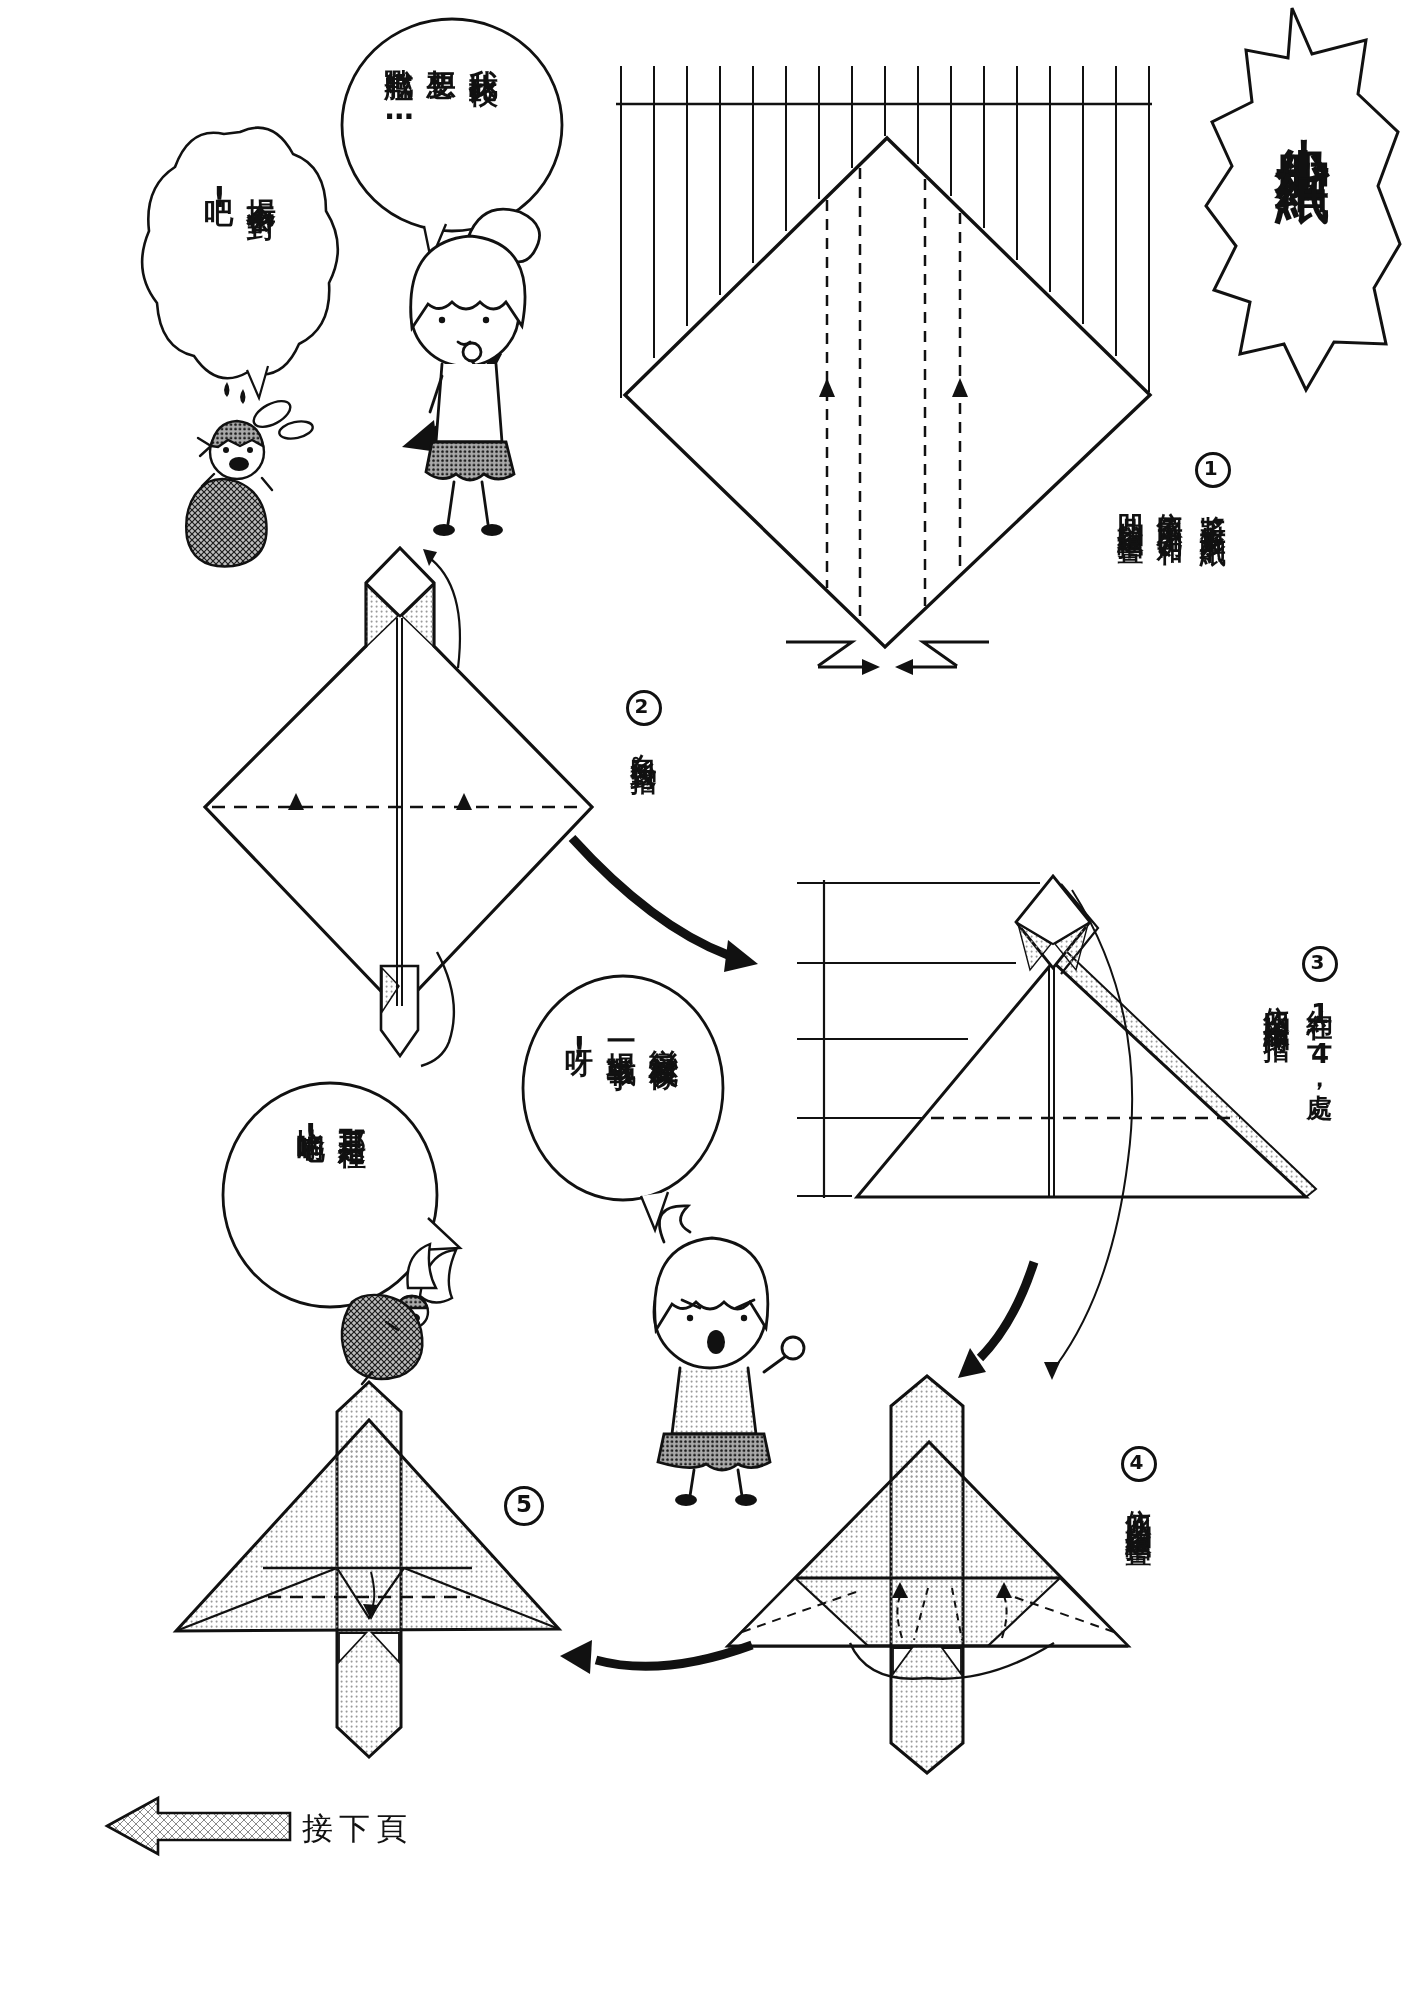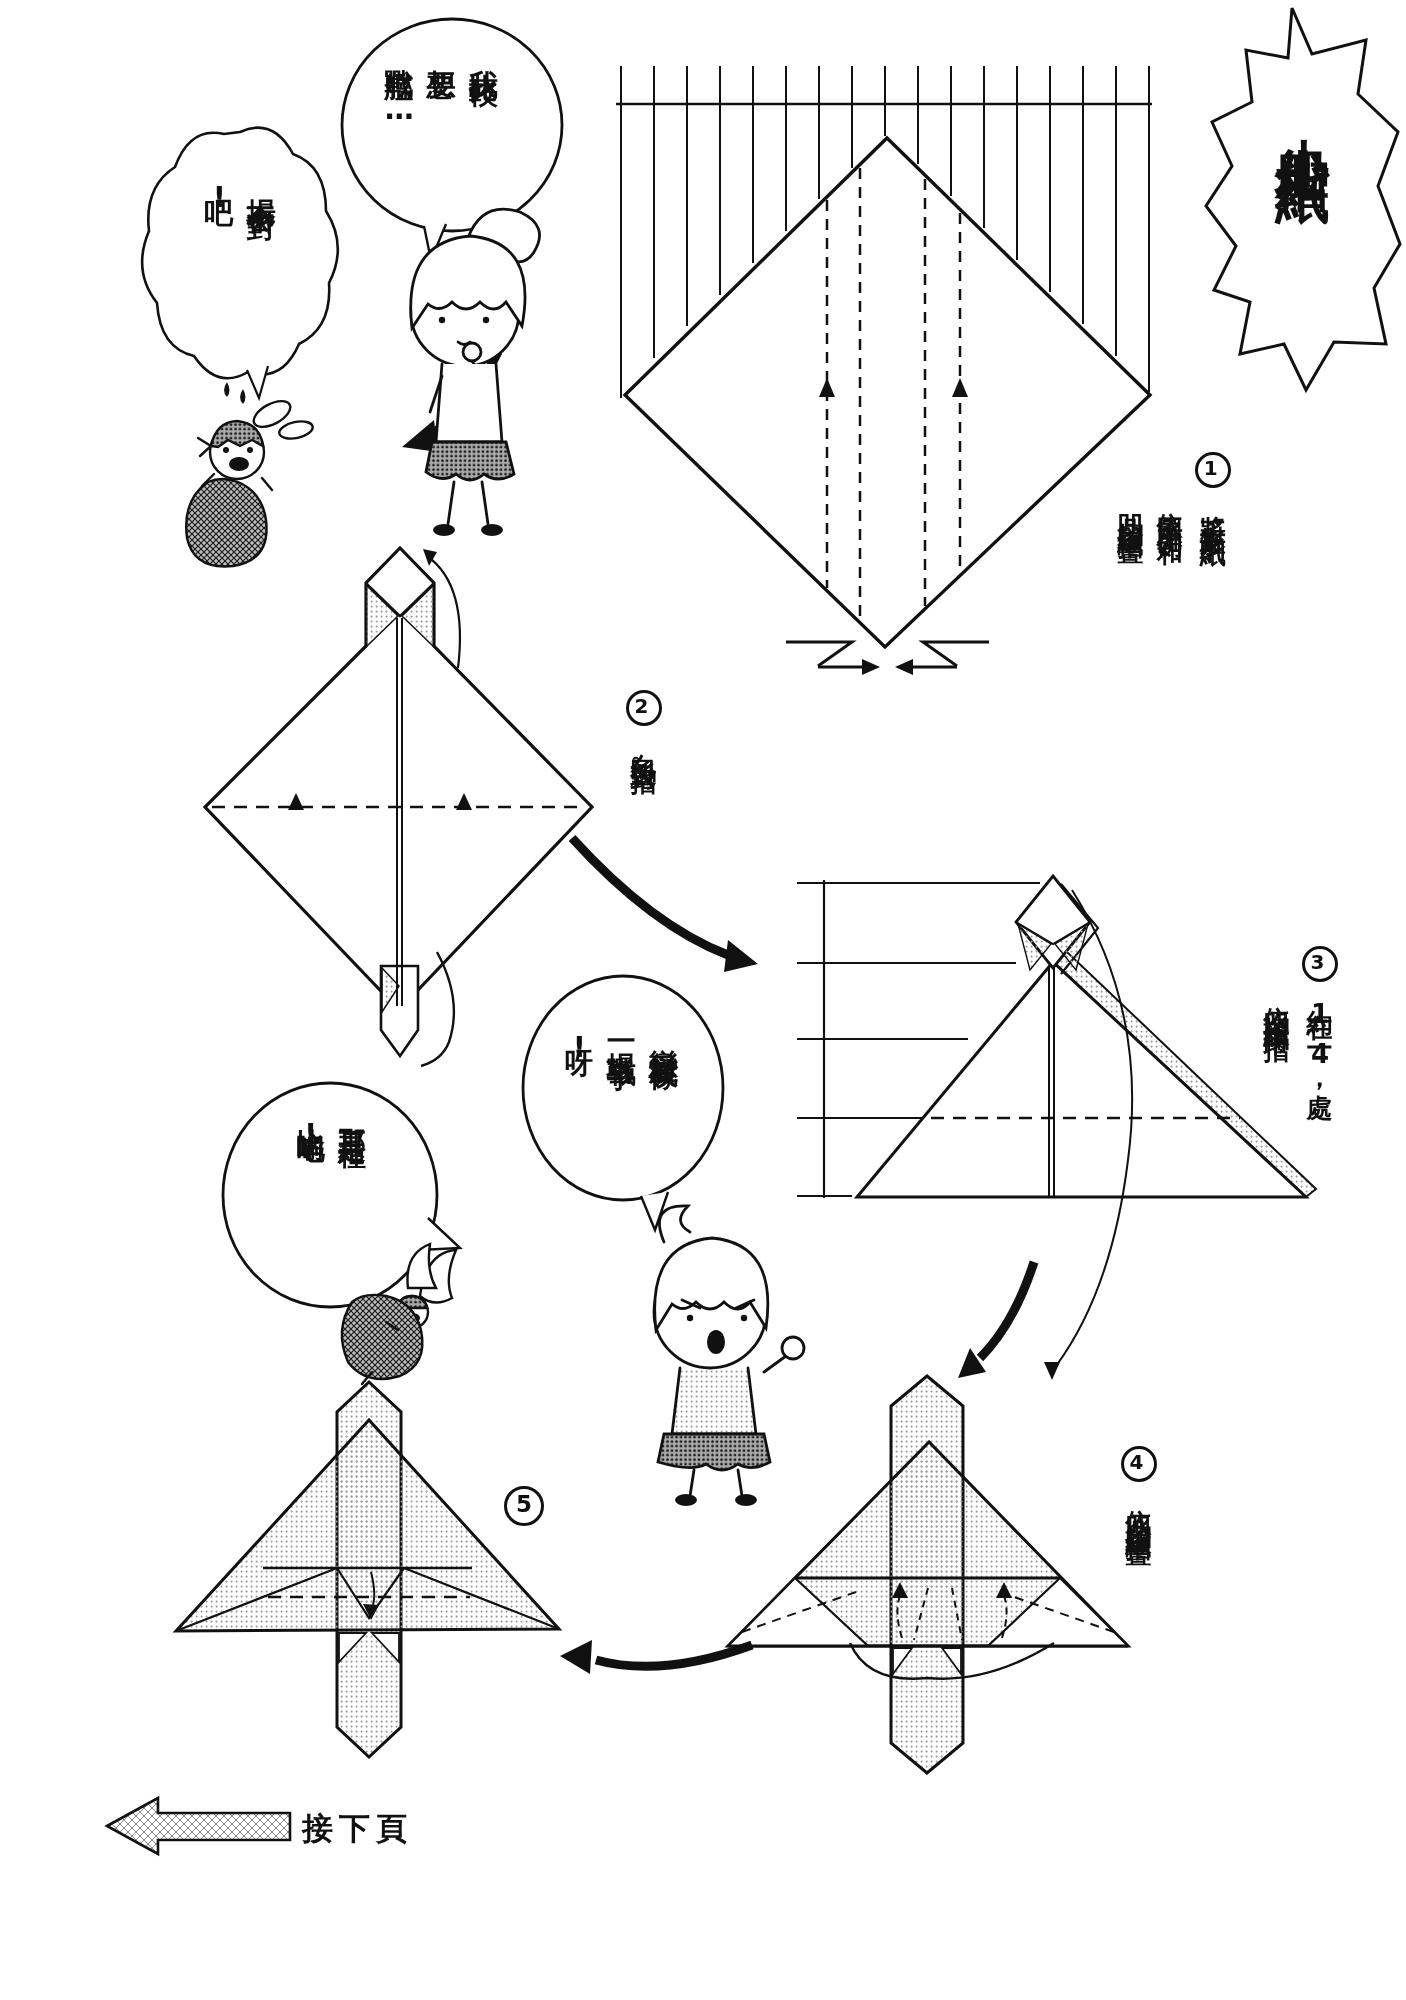--- a/index.html
+++ b/index.html
@@ -11,21 +11,21 @@
   .vt .col{margin-left:11px;}
   .vt .col.pt{padding-top:40px;}
   .cap{font-size:26px;letter-spacing:5px;}
   .bub{font-size:29px;letter-spacing:4px;}
   .ttl{font-size:54px;letter-spacing:11px;font-weight:800;}
   .badge{display:inline-block;writing-mode:horizontal-tb;width:30px;height:30px;
          border:3px solid #111;border-radius:50%;font-size:20px;font-weight:700;
          line-height:27px;text-align:center;background:#fff;margin-bottom:7px;}
   .badge5{position:absolute;left:504px;top:1486px;width:34px;height:34px;border:3.5px solid #111;
           border-radius:50%;font-size:23px;font-weight:700;line-height:31px;text-align:center;background:#fff;}
-  .cont{position:absolute;left:302px;top:1808px;font-size:31px;font-weight:700;letter-spacing:6px;}
+  .cont{position:absolute;left:302px;top:1808px;font-size:31px;font-weight:400;letter-spacing:6px;}
 </style>
 </head>
 <body>
 
 <div class="page">
 
 <svg class="art" viewBox="0 0 1406 2000">
   <defs>
     <pattern id="dots" width="5" height="5" patternUnits="userSpaceOnUse">
       <circle cx="1.6" cy="1.6" r="1.05" fill="#9a9a9a"></circle>

